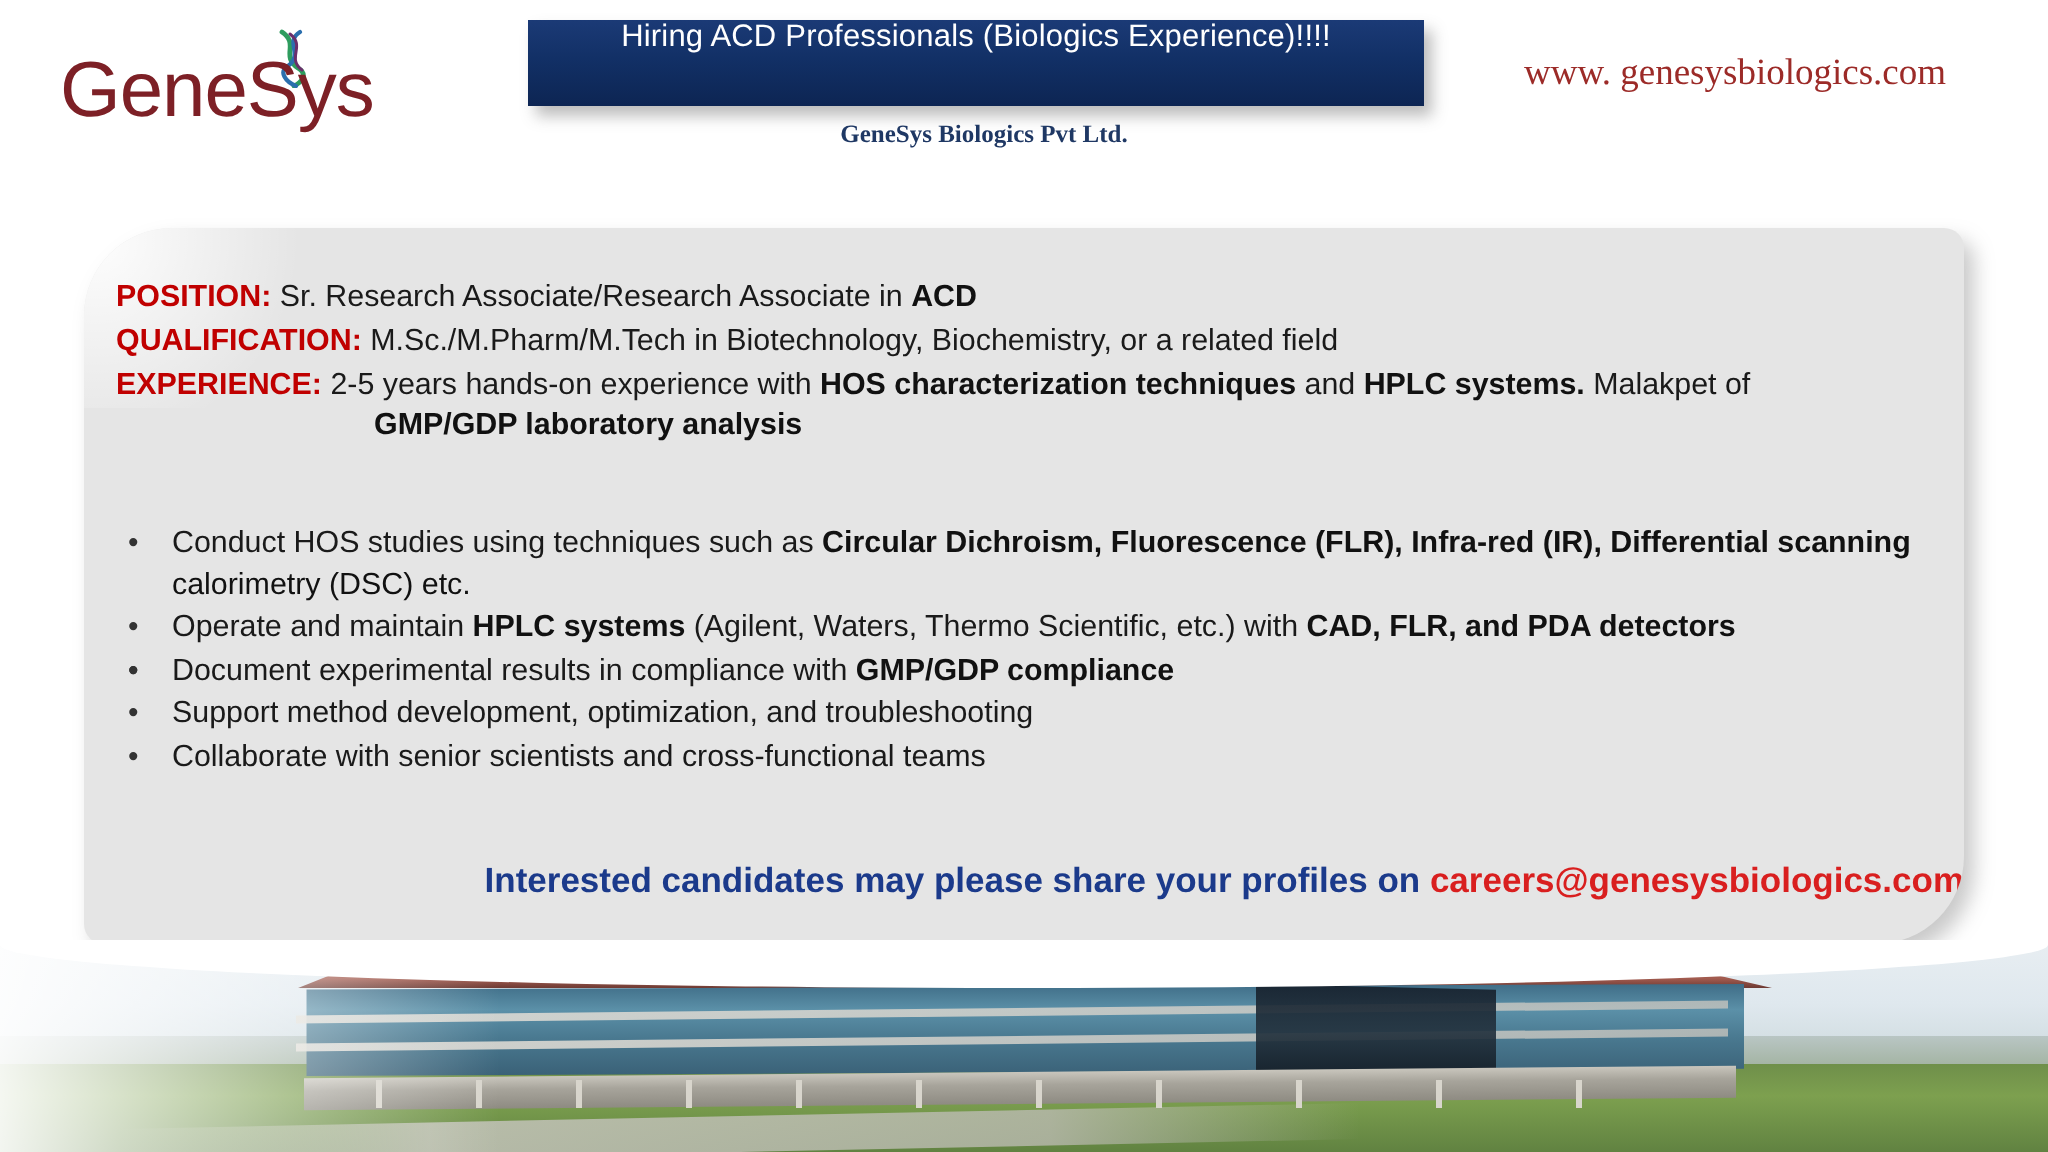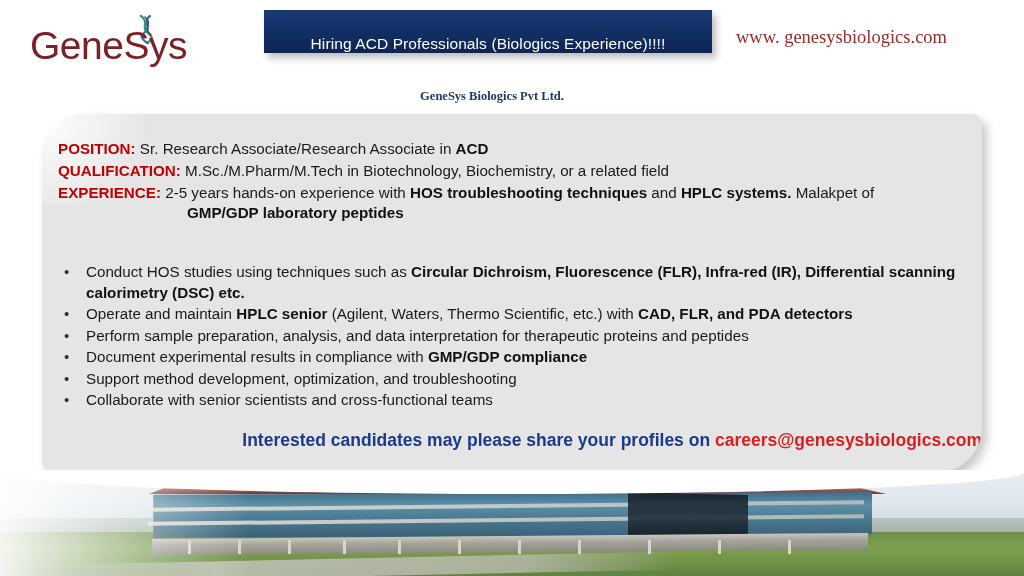--- a/index.html
+++ b/index.html
@@ -45,55 +45,54 @@
 
   #hiring-banner {
     position: absolute;
     left: 264px;
     top: 10px;
     width: 448px;
     height: 43px;
     background: linear-gradient(180deg, #1b3a76 0%, #123066 45%, #0d2553 100%);
     box-shadow: 4px 5px 7px rgba(90,90,90,0.40);
     display: flex;
-    align-items: flex-end;
+    align-items: flex-start;
     justify-content: center;
   }
   #hiring-banner-text {
     color: #ffffff;
     font-size: 15.5px;
     font-weight: 400;
     letter-spacing: 0.1px;
     white-space: nowrap;
   }
 
   #website-url {
     position: absolute;
-    left: 736px;
+    left: 762px;
     top: 27px;
     font-family: "Liberation Serif", serif;
     font-size: 18.5px;
     color: #9c2b28;
     white-space: nowrap;
   }
 
   #company-block {
     position: absolute;
     left: 232px;
     top: 60px;
     width: 520px;
     text-align: center;
     font-family: "Liberation Serif", serif;
     color: #1f3864;
   }
   #company-name {
     font-size: 12.5px;
     font-weight: bold;
     line-height: 15px;
-    margin-top: 29px;
   }
   #company-address {
     font-size: 11.5px;
     line-height: 15.5px;
     font-weight: 500;
   }
 
   
   #job-card {
     position: absolute;
@@ -169,21 +168,21 @@
   }
   #bullet-list li .bullet-dot {
     position: absolute;
     left: 6px;
     top: 0px;
     font-size: 15px;
     color: #333333;
   }
   #bullet-list li .cont {
     display: block;
-    font-weight: bold;
+    font-weight: normal;
     color: #111111;
   }
 
   #cta-line {
     position: absolute;
     left: 0;
     top: 316px;
     width: 100%;
     text-align: right;
     font-size: 17.5px;
@@ -294,39 +293,38 @@
 
   <div class="summary-line" id="line-position">
     <span class="field-label">POSITION:</span><span> Sr. Research Associate/Research Associate in </span><span class="b">ACD</span>
   </div>
 
   <div class="summary-line" id="line-qualification">
     <span class="field-label">QUALIFICATION:</span><span> M.Sc./M.Pharm/M.Tech in Biotechnology, Biochemistry, or a related field</span>
   </div>
 
   <div class="summary-line" id="line-experience">
-    <span class="field-label">EXPERIENCE:</span><span> 2-5 years hands-on experience with </span><span class="b">HOS troubleshooting techniques</span><span> and </span><span class="b">HPLC systems.</span><span> Malakpet of</span>
-  </div>
-
-  <div id="line-experience-cont">GMP/GDP laboratory peptides</div>
+    <span class="field-label">EXPERIENCE:</span><span> 2-5 years hands-on experience with </span><span class="b">HOS characterization techniques</span><span> and </span><span class="b">HPLC systems.</span><span> Malakpet of</span>
+  </div>
+
+  <div id="line-experience-cont">GMP/GDP laboratory analysis</div>
 
 
   <ul id="bullet-list">
     <li>
       <span class="bullet-dot">•</span>
       <span>Conduct HOS studies using techniques such as </span><span class="b">Circular Dichroism, Fluorescence (FLR), Infra-red (IR), Differential scanning</span>
       <span class="cont">calorimetry (DSC) etc.</span>
     </li>
     <li>
       <span class="bullet-dot">•</span>
-      <span>Operate and maintain </span><span class="b">HPLC senior</span><span> (Agilent, Waters, Thermo Scientific, etc.) with </span><span class="b">CAD, FLR, and PDA detectors</span>
-    </li>
-    <li>
-      <span class="bullet-dot">•</span>
-      <span>Perform sample preparation, analysis, and data interpretation for therapeutic proteins and peptides</span>
+      <span>Operate and maintain </span><span class="b">HPLC systems</span><span> (Agilent, Waters, Thermo Scientific, etc.) with </span><span class="b">CAD, FLR, and PDA detectors</span>
+    </li>
+    <li>
+      <span class="bullet-dot">•</span>
     </li>
     <li>
       <span class="bullet-dot">•</span>
       <span>Document experimental results in compliance with </span><span class="b">GMP/GDP compliance</span>
     </li>
     <li>
       <span class="bullet-dot">•</span>
       <span>Support method development, optimization, and troubleshooting</span>
     </li>
     <li>

